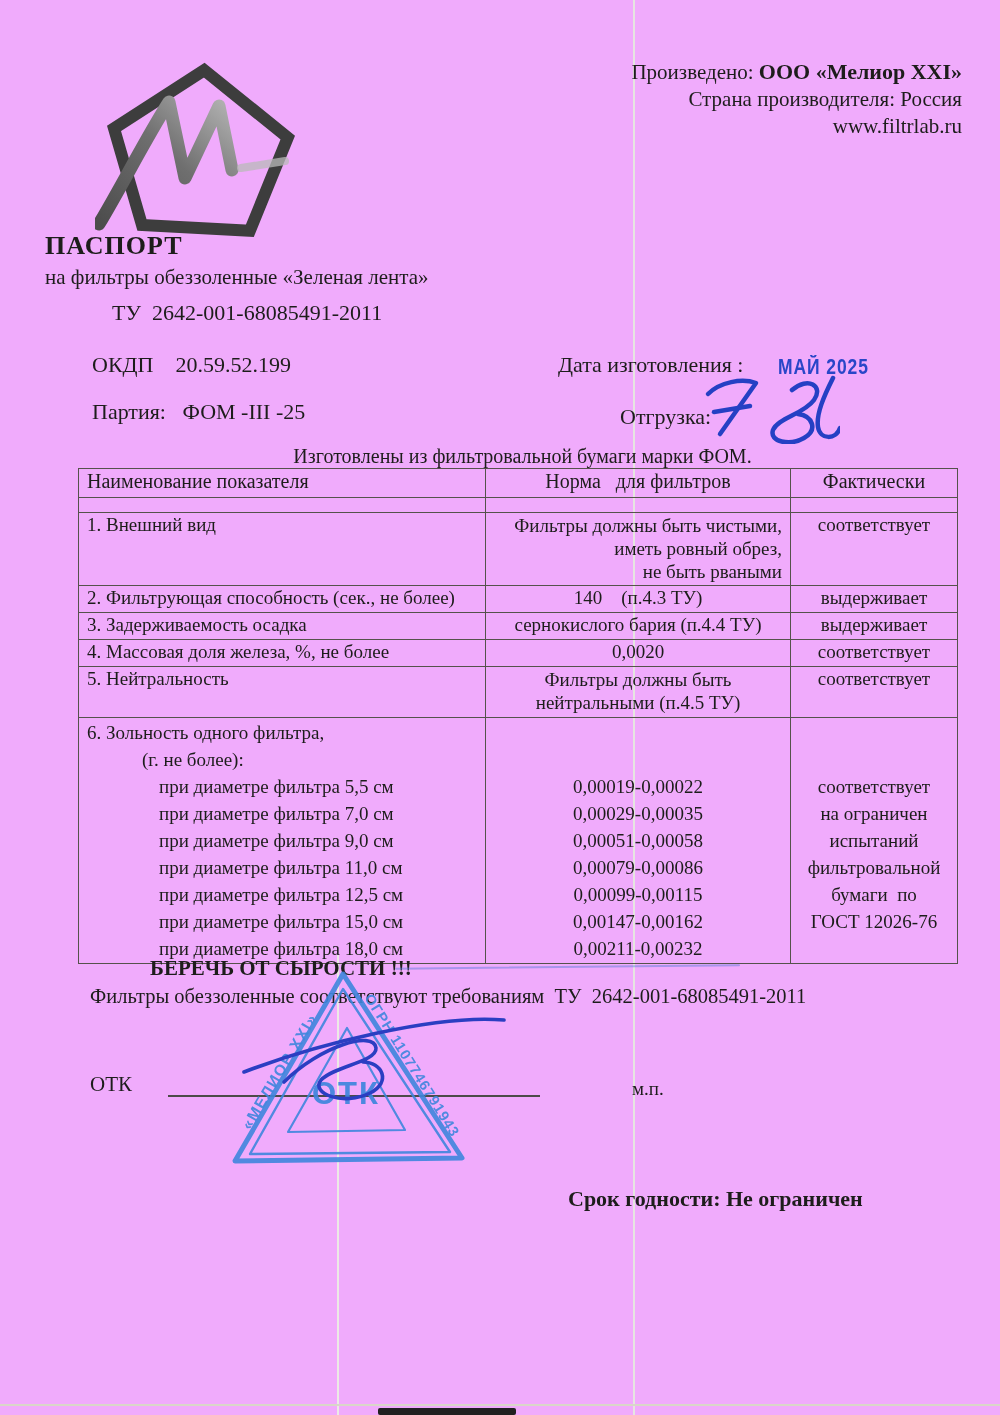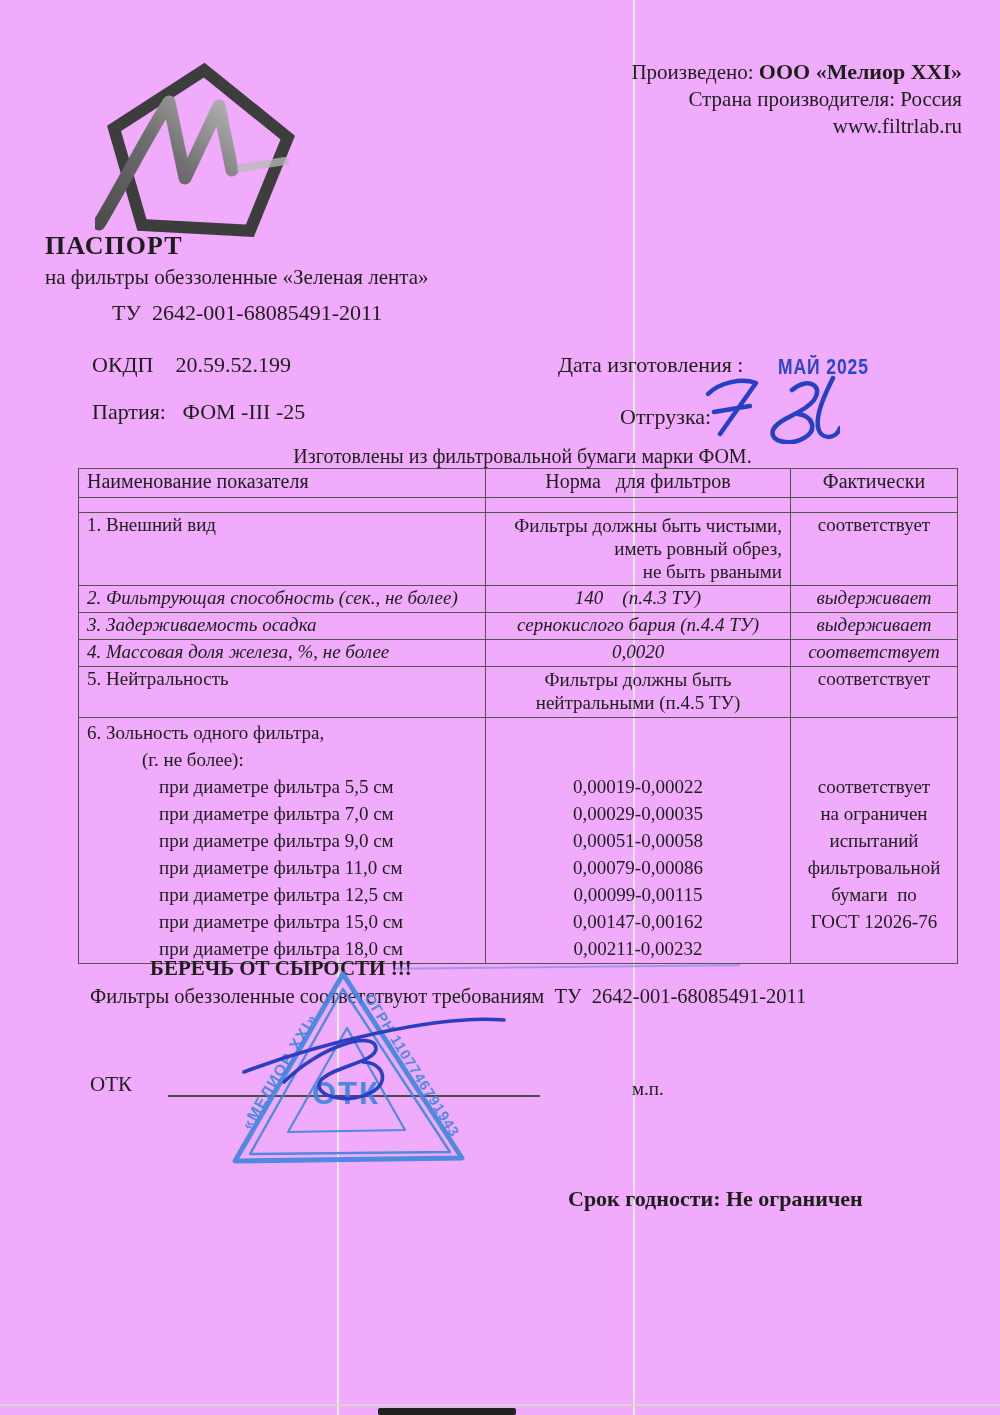--- a/index.html
+++ b/index.html
@@ -36,21 +36,21 @@
   table.spec{position:absolute;left:78px;top:468px;border-collapse:collapse;table-layout:fixed;}
   table.spec td,table.spec th{border:1px solid #55524b;font-weight:normal;font-size:19px;
         vertical-align:top;padding:1px 8px;overflow:hidden;}
   th.c1,td.c1{width:390px;text-align:left;}
   th.c2,td.c2{width:288px;text-align:center;}
   th.c3,td.c3{width:150px;text-align:center;}
   tr.hrow th{height:26px;font-size:20px;white-space:pre;}
   tr.sprow td{height:14px;padding:0;}
   tr.r1 td{height:70px;}
   tr.r1 .norm div{text-align:right;padding-left:4px;line-height:23px;}
-  tr.rshort td{height:24px;font-style:italic;}
+  tr.rshort td{height:24px;}
   tr.r5 td{height:48px;}
   tr.r5 .norm div{line-height:23px;}
   tr.r6 td{height:228px;}
   .z-head{line-height:27px;}
   .z-head2{line-height:27px;padding-left:55px;}
   .z-item{line-height:27px;padding-left:72px;}
   .z-val{line-height:27px;}
   .z-spacer{height:54px;}
   .z-act{line-height:27px;}
 

